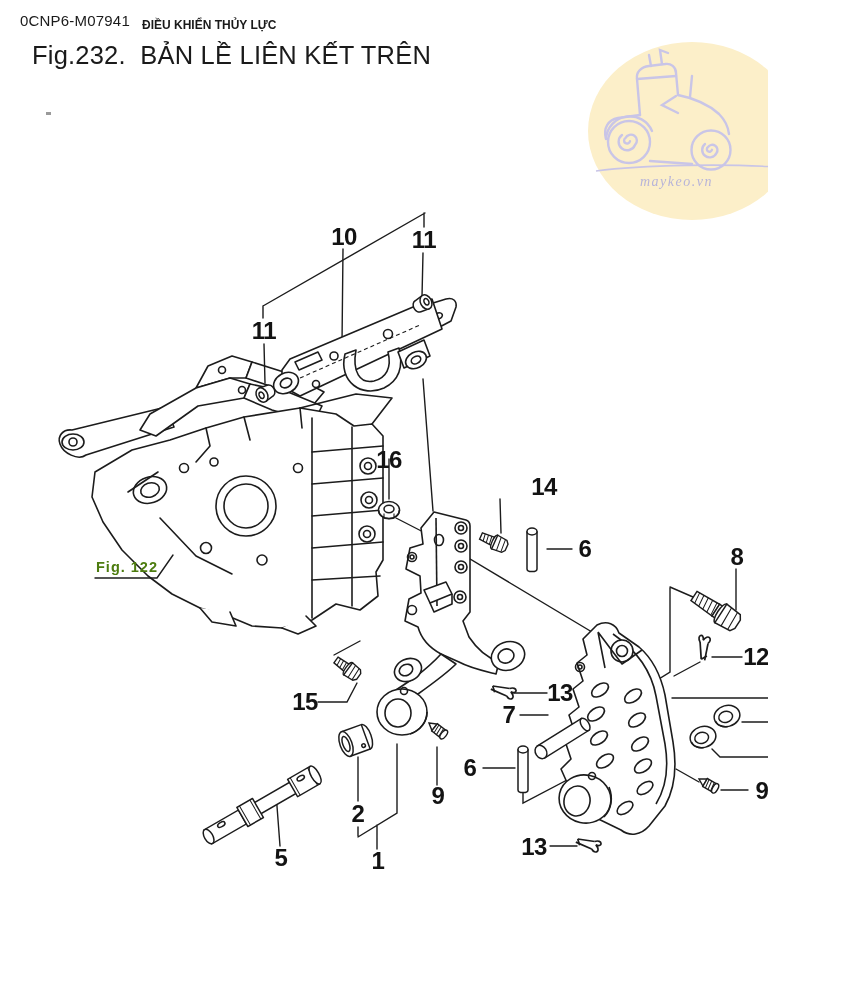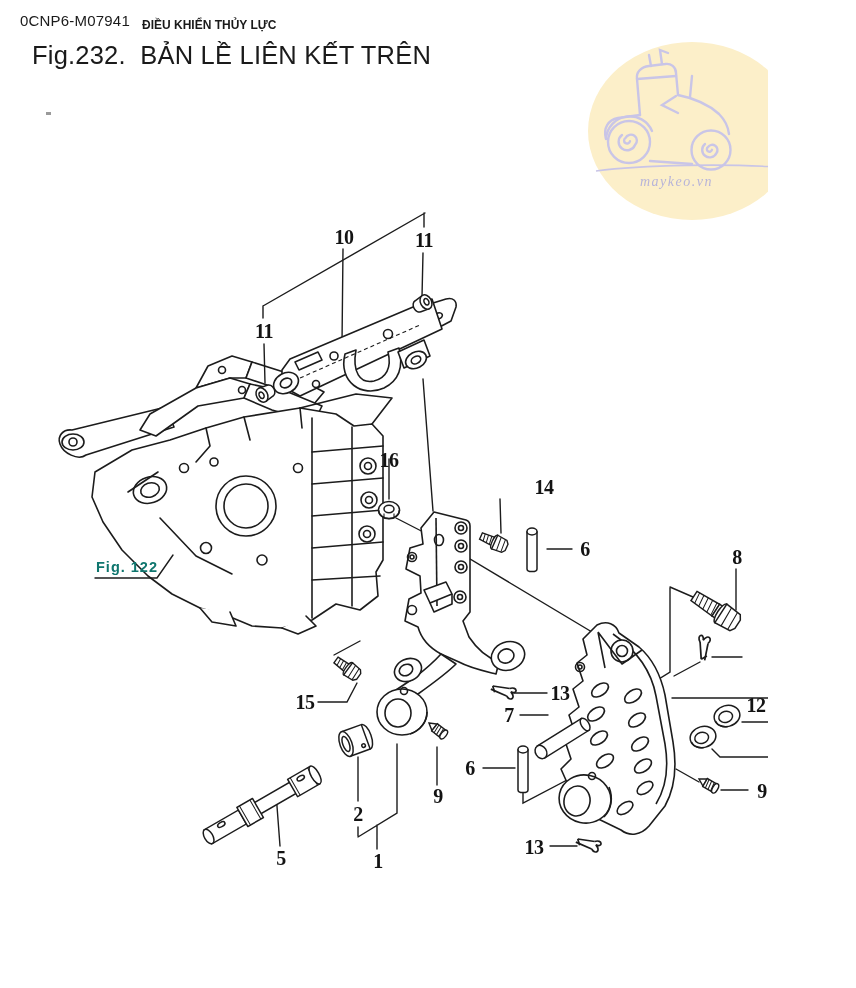--- a/index.html
+++ b/index.html
@@ -2,23 +2,23 @@
 <html><head>
 <meta charset="utf-8">
 <style>
   html,body{margin:0;padding:0;background:#ffffff;}
   .page{position:relative;width:768px;height:988px;background:#ffffff;overflow:hidden;
         font-family:"Liberation Sans",sans-serif;color:#1a1a1a;}
   .hdr-small{position:absolute;left:20px;top:12px;font-size:15px;letter-spacing:0.2px;white-space:pre;}
   .hdr-section{position:absolute;left:142px;top:18px;font-size:12px;font-weight:700;white-space:pre;}
   .fig-title{position:absolute;left:32px;top:41px;font-size:25.5px;font-weight:400;letter-spacing:0.2px;white-space:pre;}
   .stray{position:absolute;left:46px;top:112px;width:5px;height:3px;background:#9a9a9a;}
-  .callout{position:absolute;transform:translate(-50%,-50%);font-size:20px;font-weight:700;
-           letter-spacing:-0.5px;color:#131313;line-height:1;white-space:nowrap;font-family:Liberation Serif, serif;}
-  .fig-ref{position:absolute;font-size:14.5px;font-weight:700;letter-spacing:1px;color:#0f766e;white-space:nowrap;}
+  .callout{position:absolute;transform:translate(-50%,-50%);font-size:24px;font-weight:700;
+           letter-spacing:-0.5px;color:#131313;line-height:1;white-space:nowrap;}
+  .fig-ref{position:absolute;font-size:14.5px;font-weight:700;letter-spacing:1px;color:#4d7c0f;white-space:nowrap;}
   svg{position:absolute;left:0;top:0;}
   .wm-text{font-family:"Liberation Serif",serif;font-style:italic;font-size:14px;letter-spacing:1.5px;fill:#b7b4d9;}
 </style>
 </head>
 <body>
 
 <div class="page">
 
   <div class="hdr-small">0CNP6-M07941</div>
   <div class="hdr-section">ĐIỀU KHIỂN THỦY LỰC</div>
@@ -300,21 +300,21 @@
   </svg>
 
   <div>
       <div class="callout" style="left: 344px; top: 237px;">10</div>
       <div class="callout" style="left: 424px; top: 240px;">11</div>
       <div class="callout" style="left: 264px; top: 331px;">11</div>
       <div class="callout" style="left: 389px; top: 447px; margin-top: 13px;">16</div>
       <div class="callout" style="left: 500px; top: 487px; margin-left: 44px;">14</div>
       <div class="callout" style="left: 585px; top: 549px;">6</div>
       <div class="callout" style="left: 737px; top: 557px;">8</div>
-      <div class="callout" style="left: 756px; top: 657px; margin-top: 48px;">12</div>
+      <div class="callout" style="left: 756px; top: 657px;">12</div>
       <div class="callout" style="left: 560px; top: 693px;">13</div>
       <div class="callout" style="left: 305px; top: 702px; text-align: right;">15</div>
       <div class="callout" style="left: 509px; top: 715px;">7</div>
       <div class="callout" style="left: 780px; top: 722px;">4</div>
       <div class="callout" style="left: 837px; top: 728px;">3</div>
       <div class="callout" style="left: 780px; top: 757px;">4</div>
       <div class="callout" style="left: 470px; top: 768px;">6</div>
       <div class="callout" style="left: 762px; top: 791px;">9</div>
       <div class="callout" style="left: 438px; top: 796px;">9</div>
       <div class="callout" style="left: 358px; top: 814px;">2</div>

